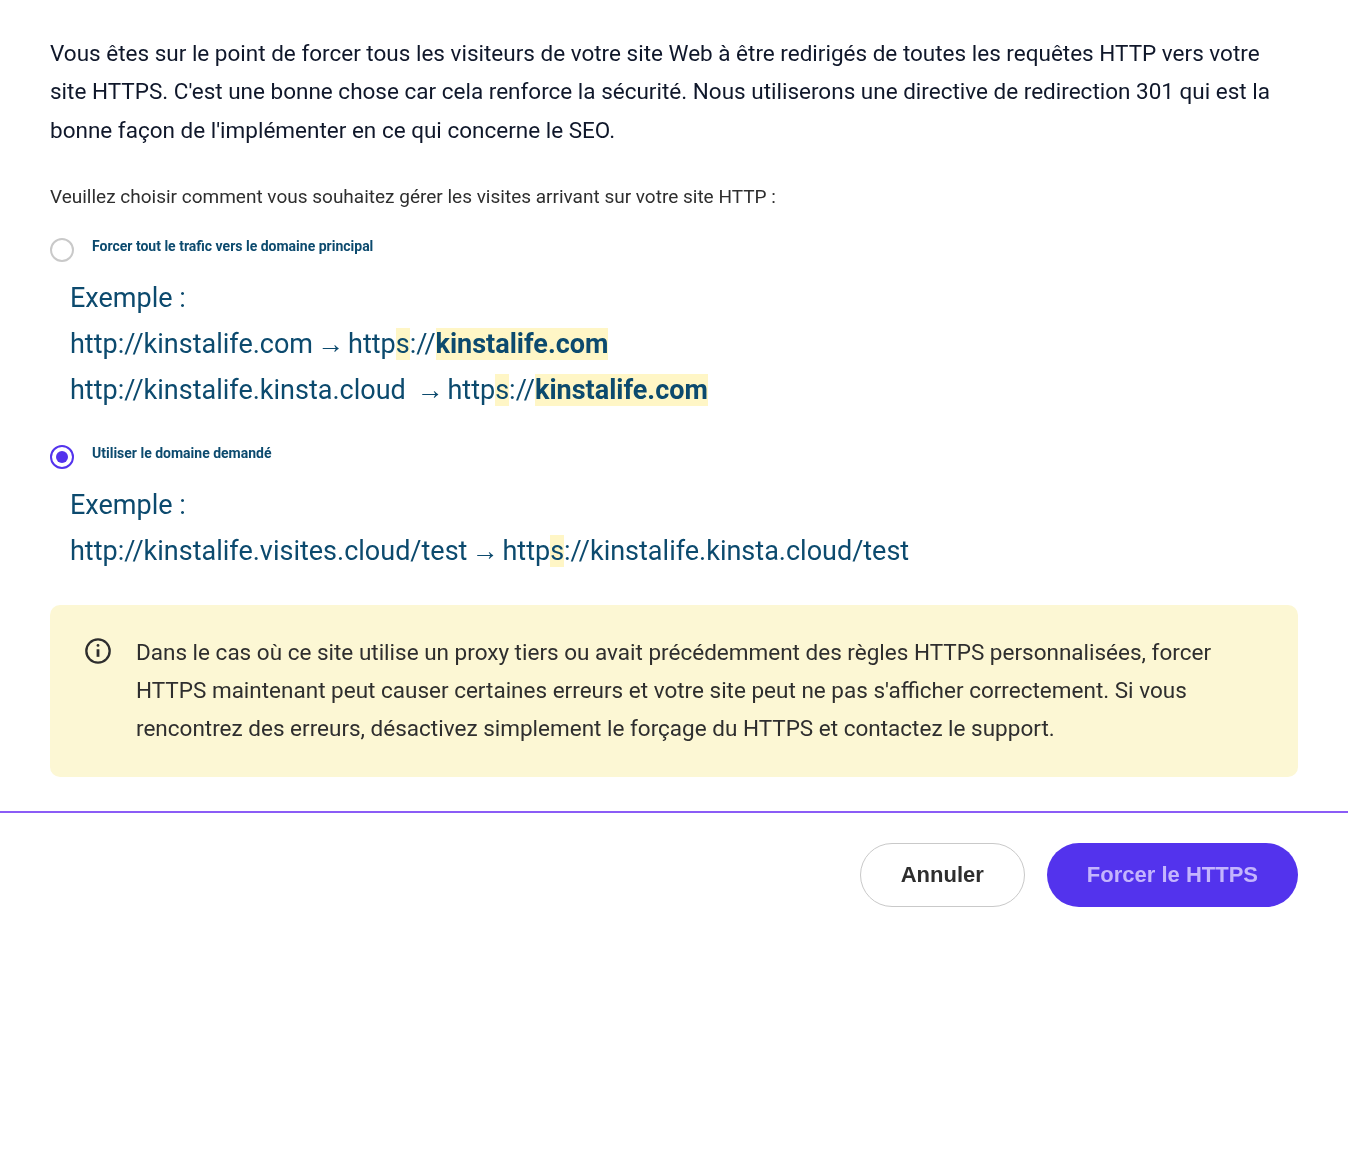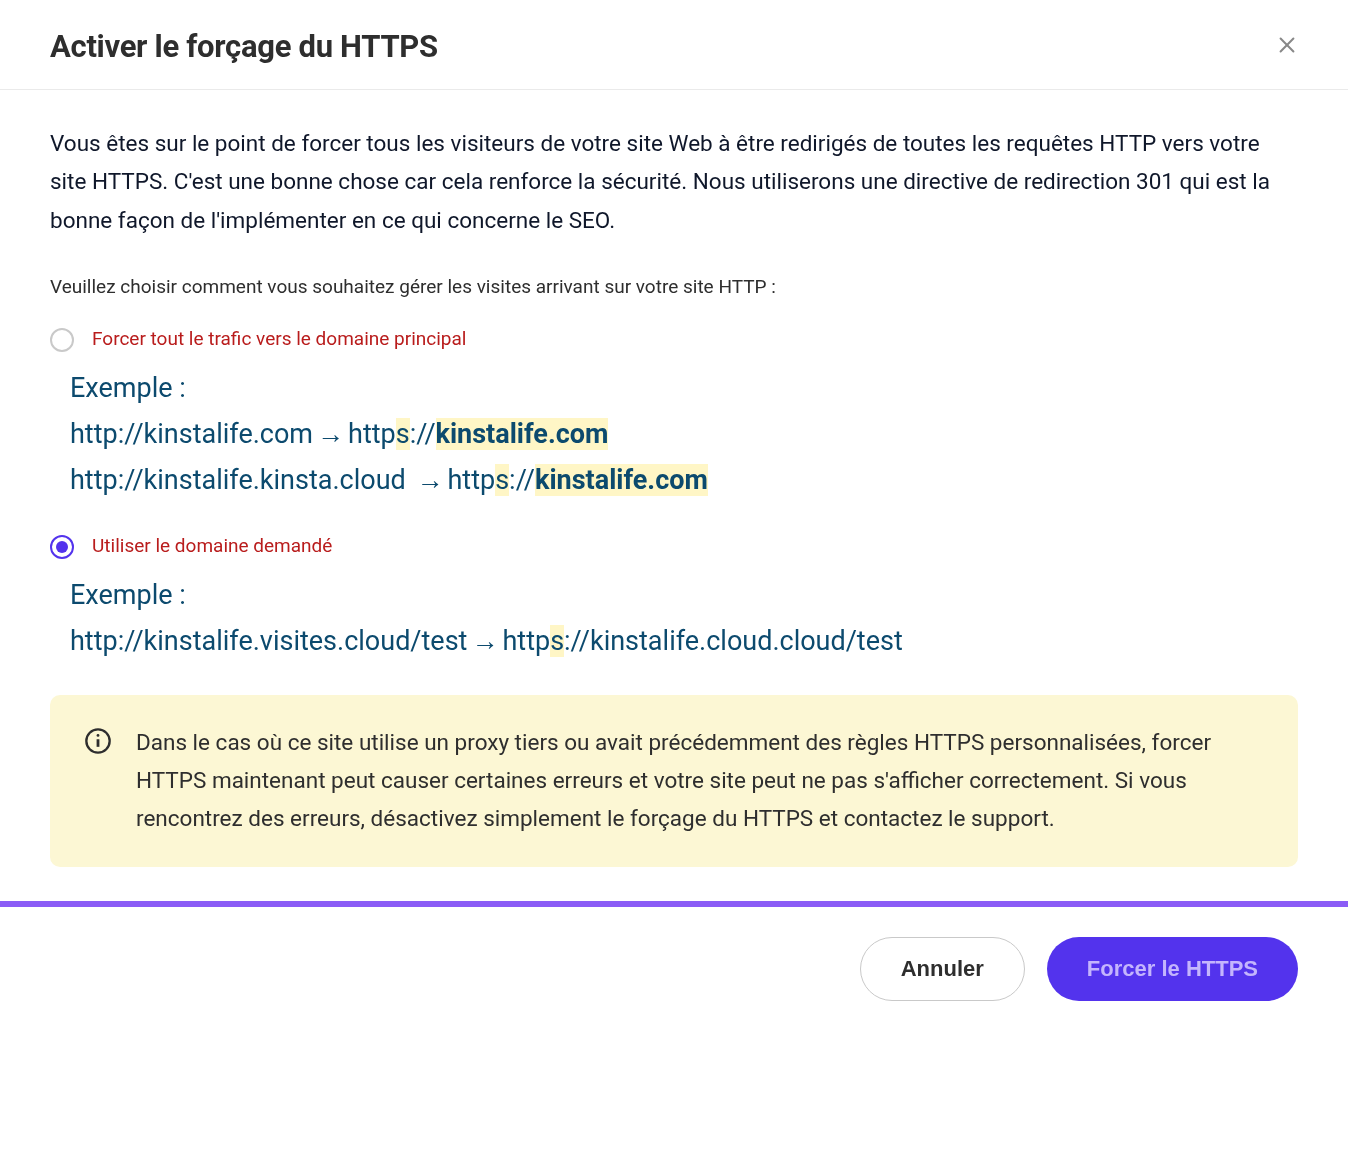--- a/index.html
+++ b/index.html
@@ -74,23 +74,23 @@
   position: absolute;
   width: 12px;
   height: 12px;
   background: #5333ed;
   border-radius: 50%;
   top: 50%;
   left: 50%;
   transform: translate(-50%, -50%);
 }
 .option-label {
-  font-size: 19px;
-  font-weight: 400;
-  color: #b91c1c;
+  font-size: 14px;
+  font-weight: 700;
+  color: #0c4a6e;
   cursor: pointer;
   line-height: 1.3;
 }
 .example-block {
   margin-left: 20px;
   margin-bottom: 30px;
   font-size: 27px;
   line-height: 1.7;
   color: #0c4a6e;
 }
@@ -121,21 +121,21 @@
   width: 28px;
   height: 28px;
   margin-top: 4px;
 }
 .warning-text {
   font-size: 22.5px;
   line-height: 1.7;
   color: #2e2e2e;
 }
 .modal-footer {
-  border-top: 6px solid #8b5cf6;
+  border-top: 2px solid #8b5cf6;
   padding: 30px 50px 30px 50px;
   display: flex;
   justify-content: flex-end;
   gap: 22px;
 }
 .btn {
   font-size: 22px;
   font-weight: 700;
   padding: 18px 40px;
   border-radius: 36px;
@@ -150,29 +150,20 @@
 .btn-primary {
   background: #5333ed;
   color: #c4b5fd;
 }
 </style>
 </head>
 <body>
 
 <div class="modal">
 
-  <div class="modal-header">
-    <h1 class="modal-title">Activer le forçage du HTTPS</h1>
-    <button class="close-btn">
-      <svg viewBox="0 0 24 24" fill="none" stroke="currentColor" stroke-width="2.2" stroke-linecap="round">
-        <line x1="5" y1="5" x2="19" y2="19"></line>
-        <line x1="19" y1="5" x2="5" y2="19"></line>
-      </svg>
-    </button>
-  </div>
 
   <div class="modal-body">
     <p class="intro-p">Vous êtes sur le point de forcer tous les visiteurs de votre site Web à être redirigés de toutes les requêtes HTTP vers votre site HTTPS. C'est une bonne chose car cela renforce la sécurité. Nous utiliserons une directive de redirection 301 qui est la bonne façon de l'implémenter en ce qui concerne le SEO.</p>
     <p class="choose-p">Veuillez choisir comment vous souhaitez gérer les visites arrivant sur votre site HTTP :</p>
 
     <div class="option">
       <div class="radio"></div>
       <div class="option-label">Forcer tout le trafic vers le domaine principal</div>
     </div>
     <div class="example-block">
@@ -185,21 +176,21 @@
       </span>
     </div>
 
     <div class="option">
       <div class="radio selected"></div>
       <div class="option-label">Utiliser le domaine demandé</div>
     </div>
     <div class="example-block">
       <span class="example-label">Exemple :</span>
       <span class="example-line">
-        <span>http://kinstalife.visites.cloud/test</span><span class="arrow-sep">→</span><span>http</span><span class="hl">s</span><span>://kinstalife.cloud.cloud/test</span>
+        <span>http://kinstalife.visites.cloud/test</span><span class="arrow-sep">→</span><span>http</span><span class="hl">s</span><span>://kinstalife.kinsta.cloud/test</span>
       </span>
     </div>
 
     <div class="warning-box">
       <svg class="warning-icon" viewBox="0 0 24 24" fill="none" stroke="#2e2e2e" stroke-width="2">
         <circle cx="12" cy="12" r="10"></circle>
         <line x1="12" y1="10.5" x2="12" y2="17" stroke-width="2.4"></line>
         <circle cx="12" cy="7.2" r="1.2" fill="#2e2e2e" stroke="none"></circle>
       </svg>
       <div class="warning-text">Dans le cas où ce site utilise un proxy tiers ou avait précédemment des règles HTTPS personnalisées, forcer HTTPS maintenant peut causer certaines erreurs et votre site peut ne pas s'afficher correctement. Si vous rencontrez des erreurs, désactivez simplement le forçage du HTTPS et contactez le support.</div>

